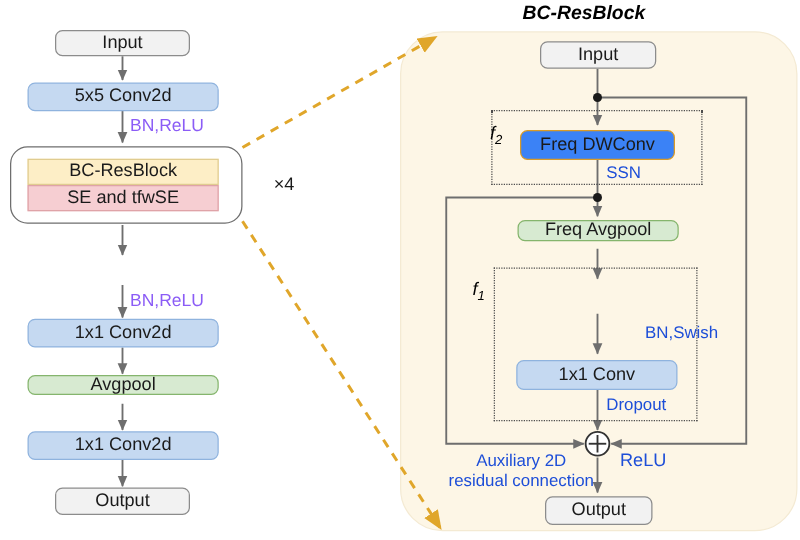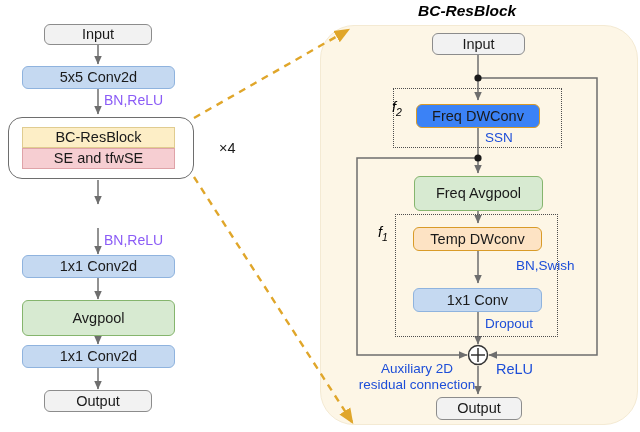--- a/index.html
+++ b/index.html
@@ -106,40 +106,39 @@
   <div class="outer-block" style="left:8px;top:117px;width:186px;height:62px;"></div>
   <div class="node n-yellow" style="left:22px;top:127px;width:153px;height:21px;">BC-ResBlock</div>
   <div class="node n-pink" style="left:22px;top:148px;width:153px;height:21px;">SE and tfwSE</div>
   <div class="mult-label" style="left:219px;top:140px;">×4</div>
 
 
   <div class="edge-label" style="left:104px;top:232px;">BN,ReLU</div>
 
   <div class="node n-blue" style="left:22px;top:255px;width:153px;height:23px;">1x1 Conv2d</div>
 
-  <div class="node n-green" style="left:22px;top:300px;width:153px;height:36px;">Avgpool</div>
+  <div class="node n-green" style="left:22px;top:300px;width:153px;height:16px;">Avgpool</div>
 
   <div class="node n-blue" style="left:22px;top:345px;width:153px;height:23px;">1x1 Conv2d</div>
 
   <div class="node n-gray" style="left:44px;top:390px;width:108px;height:22px;">Output</div>
 
   <div class="node n-gray" style="left:432px;top:33px;width:93px;height:22px;">Input</div>
 
   <div class="dashbox" style="left:393px;top:88px;width:169px;height:60px;"></div>
   <div class="fsub" style="left:376px;top:99px;margin-left:16px;"><span>f</span><sub>2</sub></div>
 
   <div class="node n-orange" style="left:416px;top:104px;width:124px;height:24px;">Freq DWConv</div>
   <div class="smalltext" style="left:485px;top:130px;">SSN</div>
 
-  <div class="node n-green" style="left:414px;top:176px;width:129px;height:35px;">Freq Avgpool</div>
+  <div class="node n-green" style="left:414px;top:176px;width:129px;height:17px;">Freq Avgpool</div>
 
   <div class="dashbox" style="left:395px;top:214px;width:163px;height:123px;"></div>
   <div class="fsub" style="left:378px;top:224px;"><span>f</span><sub>1</sub></div>
 
-  <div class="node n-orange2" style="left:413px;top:227px;width:129px;height:24px;">Temp DWconv</div>
   <div class="smalltext" style="left:485px;top:258px;margin-left:31px;">BN,Swish</div>
 
   <div class="node n-blue" style="left:413px;top:288px;width:129px;height:24px;">1x1 Conv</div>
   <div class="smalltext" style="left:485px;top:316px;">Dropout</div>
 
   <div class="smalltext" style="left:496px;top:361px;font-size:14.5px;">ReLU</div>
 
   <div class="aux-text" style="left:352px;top:361px;width:130px;">
     <div>Auxiliary 2D</div>
     <div>residual connection</div>

